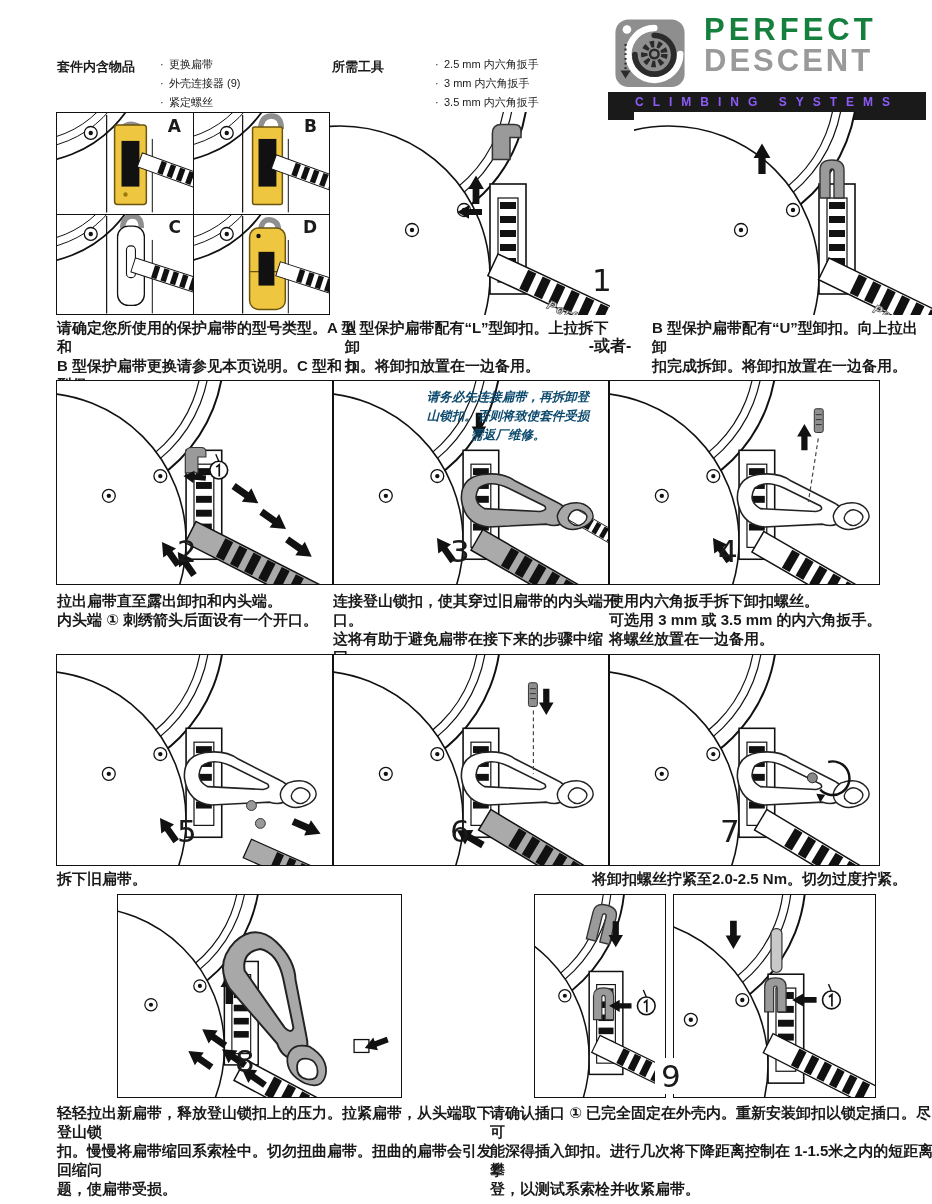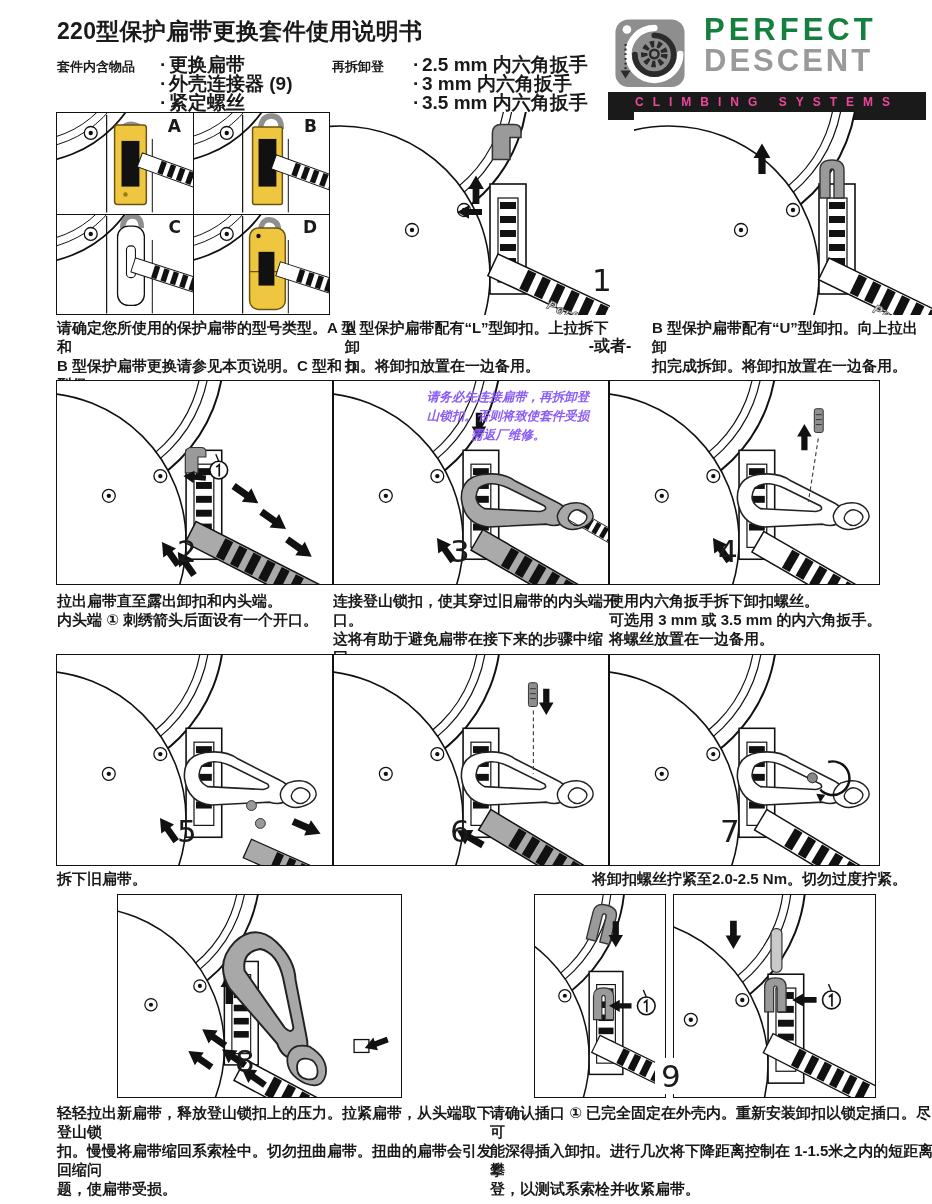--- a/index.html
+++ b/index.html
@@ -1,40 +1,40 @@
 <!DOCTYPE html>
 <html><head>
 <meta charset="utf-8">
 <style>
   html,body{margin:0;padding:0;background:#fff;}
   .page{position:relative;width:932px;height:1204px;background:#fff;overflow:hidden;
         font-family:"Liberation Sans","DejaVu Sans",sans-serif;color:#1a1a1a;}
   .title{position:absolute;left:57px;top:16px;font-size:23px;font-weight:800;letter-spacing:.3px;}
   .lbl{position:absolute;font-size:13px;font-weight:700;}
-  .list{position:absolute;font-size:19px;font-weight:700;line-height:19px;}
+  .list{position:absolute;font-size:11px;font-weight:400;line-height:19px;}
   .list .b{display:inline-block;width:9px;}
   
   .logo{position:absolute;left:608px;top:14px;width:318px;height:98px;}
   .logo .icon{position:absolute;left:0;top:4px;width:84px;height:72px;}
   .logo .l1{position:absolute;left:96px;top:0;font-size:31px;line-height:31px;font-weight:800;letter-spacing:4px;color:#15803d;}
   .logo .l2{position:absolute;left:96px;top:31px;font-size:31px;line-height:31px;font-weight:800;letter-spacing:3px;color:#9a9a9a;}
-  .banner{position:absolute;left:0;top:78px;width:318px;height:28px;background:#1a1a1a;color:#ec4899;
+  .banner{position:absolute;left:0;top:78px;width:318px;height:28px;background:#1a1a1a;color:#8b5cf6;
           font-size:12px;font-weight:700;letter-spacing:9px;text-align:center;line-height:20px;}
   
   .panel{position:absolute;border:1.6px solid #111;background:#fff;overflow:hidden;box-sizing:border-box;}
   .nopanel{position:absolute;overflow:hidden;}
   .scene{position:absolute;left:0;top:0;width:100%;height:100%;}
   .quad{position:absolute;width:50%;height:50%;overflow:hidden;}
   .qlabel{position:absolute;right:12px;top:3px;font-size:17px;font-weight:600;font-family:"DejaVu Sans",sans-serif;z-index:3;}
   .vdiv{position:absolute;background:#111;}
   .stepnum{position:absolute;font-size:31px;font-weight:500;font-family:"DejaVu Sans",sans-serif;z-index:4;}
   .cap{position:absolute;font-size:15px;font-weight:700;line-height:19px;white-space:pre-line;}
   .nowrap{white-space:nowrap;}
   .or{position:absolute;left:568px;top:336px;width:84px;text-align:center;font-size:16px;font-weight:700;}
-  .warn{position:absolute;left:414px;top:388px;width:188px;text-align:center;color:#8b5cf6;
+  .warn{position:absolute;left:414px;top:388px;width:188px;text-align:center;color:#0c4a6e;
         font-style:italic;font-weight:700;font-size:12.5px;line-height:19px;white-space:pre-line;z-index:5;}
   .wp{font-size:13px;font-weight:700;font-style:italic;letter-spacing:1.5px;fill:#eee;stroke:#555;stroke-width:.7px;}
 </style>
 </head>
 <body>
 
 <svg width="0" height="0" style="position:absolute" aria-hidden="true">
   <defs>
     <g id="scr">
         <circle r="6.5" fill="#fff" stroke="#111" stroke-width="1.3"></circle>
@@ -98,29 +98,28 @@
     <g id="c1">
       <line x1="8" y1="-2" x2="11" y2="5" stroke="#111" stroke-width="1.4"></line>
       <circle cx="11" cy="14" r="9" fill="#fff" stroke="#111" stroke-width="1.6"></circle>
       <path d="M8.5,11 l3,-2.5 v12" fill="none" stroke="#111" stroke-width="1.7"></path>
     </g>
   </defs>
 </svg>
 
 <div class="page">
 
-  <div class="title">220型保护扁带更换套件使用说明书</div>
   <div class="lbl" style="left:57px;top:58px">套件内含物品</div>
   <div class="list" style="left:160px;top:55px">
     <div><span class="b">·</span><span>更换扁带</span></div>
     <div><span class="b">·</span><span>外壳连接器 (9)</span></div>
     <div><span class="b">·</span><span>紧定螺丝</span></div>
   </div>
-  <div class="lbl" style="left:332px;top:58px">再拆卸登</div>
-  <div class="list" style="left:413px;top:55px">
+  <div class="lbl" style="left:332px;top:58px">所需工具</div>
+  <div class="list" style="left:435px;top:55px">
     <div><span class="b">·</span><span>2.5 mm 内六角扳手</span></div>
     <div><span class="b">·</span><span>3 mm 内六角扳手</span></div>
     <div><span class="b">·</span><span>3.5 mm 内六角扳手</span></div>
   </div>
 
   <div class="logo">
     <svg class="icon" viewBox="0 0 100 100">
       <rect x="2" y="2" width="96" height="94" rx="18" fill="#8e8e8e"></rect>
       <circle cx="18" cy="16" r="6" fill="#fff"></circle>
       <path d="M56,14 a36,36 0 1 0 36,36" fill="none" stroke="#fff" stroke-width="9" stroke-linecap="round"></path>

